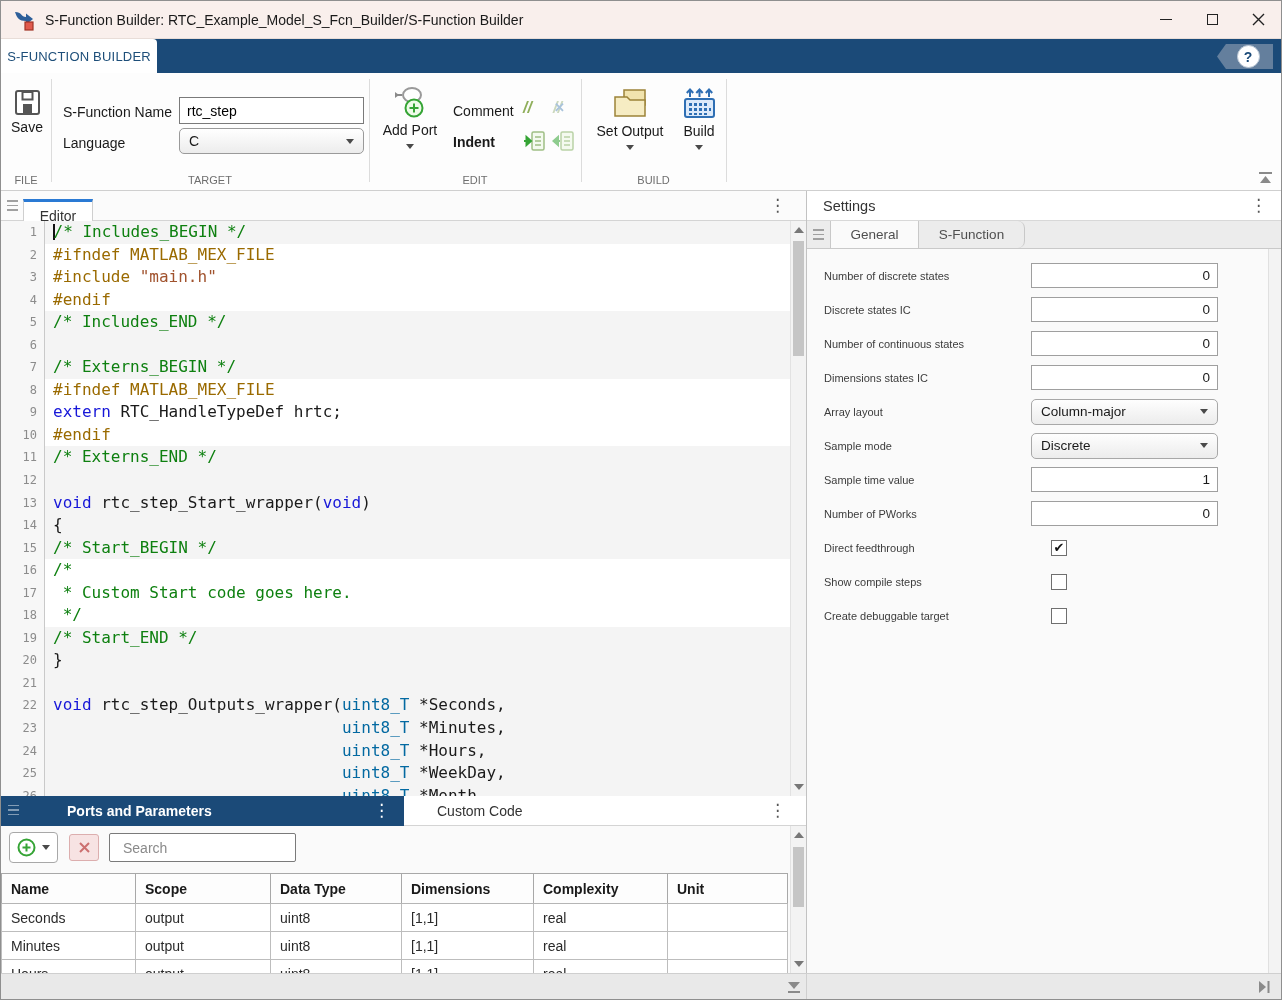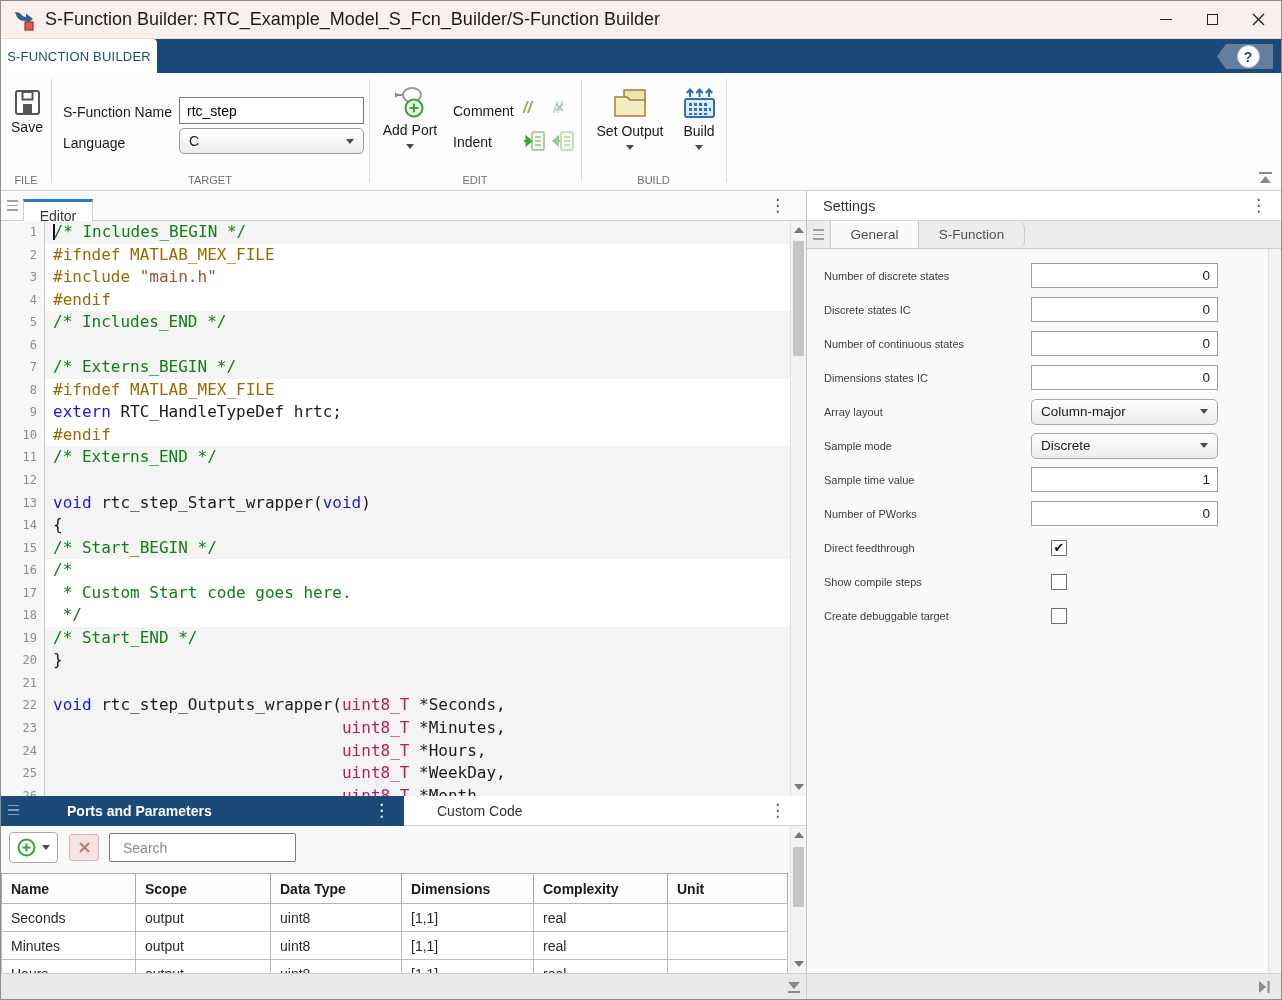--- a/index.html
+++ b/index.html
@@ -5,21 +5,21 @@
   * { margin:0; padding:0; box-sizing:border-box; }
   body { background:#cfcfcf; font-family:"Liberation Sans", sans-serif; }
   .window { position:relative; width:1282px; height:1000px; background:#fff;
             border:1px solid #8f8f8f; overflow:hidden; }
 
   
   .titlebar { position:absolute; left:0; top:0; right:0; height:38px;
               background:#f9efec; display:flex; align-items:center; padding-left:12px;
               border-bottom:1px solid #e8ddd8; }
   .app-icon { width:22px; height:22px; margin-right:10px; flex:0 0 auto; }
-  .title-text { font-size:18px; color:#1a1a1a; }
+  .title-text { font-size:14px; color:#1a1a1a; }
   .win-controls { margin-left:auto; display:flex; height:100%; }
   .win-btn { width:46px; height:100%; display:flex; align-items:center; justify-content:center; cursor:default; }
   .glyph-min { width:12px; height:1.4px; background:#222; }
   .glyph-max { width:11px; height:11px; border:1.4px solid #222; }
 
   
   .tabstrip { position:absolute; left:0; top:38px; right:0; height:50px; background:#1b4a78; }
   .ribbon-tab { position:absolute; left:0; top:0; width:156px; height:34px; background:#fff;
                 color:#1d4e79; font-size:13px; letter-spacing:.2px; display:flex;
                 align-items:center; justify-content:center; border-top-right-radius:4px; }
@@ -67,21 +67,21 @@
   .kebab { font-size:17px; color:#555; line-height:1; font-family:"DejaVu Sans",sans-serif; }
   .code-wrap { position:absolute; left:0; top:30px; right:16px; bottom:0; overflow:hidden; background:#fff; }
   .code-row { display:flex; height:22.55px; }
   .gutter { flex:0 0 44px; text-align:right; padding-right:7px; color:#8c8c8c;
             font:12px/22.55px "DejaVu Sans Mono",monospace; background:#f7f7f7;
             border-right:1px solid #c9c9c9; }
   .code-text { flex:1; white-space:pre; font:16px/22.55px "DejaVu Sans Mono",monospace; padding-left:8px; }
   .row-prot .code-text { background:#f4f4f4; }
   .row-edit .code-text { background:#ffffff; }
   .tok-cm { color:#0e8010; } .tok-pp { color:#9a6a00; } .tok-kw { color:#1717d8; }
-  .tok-ty { color:#be185d; } .tok-pl { color:#1a1a1a; } .tok-st { color:#a0522d; }
+  .tok-ty { color:#0369a1; } .tok-pl { color:#1a1a1a; } .tok-st { color:#a0522d; }
   .caret { display:inline-block; width:1.5px; height:16px; background:#111; vertical-align:-3px; margin-right:-1px; }
 
   .vscroll { position:absolute; right:0; top:30px; bottom:0; width:16px; background:#f3f3f3;
              border-left:1px solid #e2e2e2; }
   .sb-up, .sb-down { position:absolute; left:3px; width:0; height:0;
              border-left:5px solid transparent; border-right:5px solid transparent; }
   .sb-up { top:6px; border-bottom:6px solid #777; }
   .sb-down { bottom:6px; border-top:6px solid #777; }
   .sb-thumb { position:absolute; left:2px; right:2px; background:#c5c5c5; }
 
@@ -215,21 +215,21 @@
         <ellipse cx="21" cy="9" rx="9" ry="7" fill="#fff" stroke="#9a9a9a" stroke-width="2"></ellipse>
         <circle cx="23" cy="22" r="8.5" fill="#eefbe8" stroke="#35a435" stroke-width="2"></circle>
         <path d="M23 17.5 v9 M18.5 22 h9" stroke="#35a435" stroke-width="2"></path>
       </svg>
       <span class="rb-label">Add Port</span>
       <span class="dd-caret" style="margin-top:6px;"></span>
     </div>
     <span class="fld-label" style="left:452px; top:102px; top:30px;">Comment</span>
     <span class="slash-icon" style="position:absolute; left:522px; top:26px;">//</span>
     <span class="slash-dis" style="position:absolute; left:552px; top:26px;">//<span class="xov">✕</span></span>
-    <span class="fld-label" style="left:452px; top:61px;">Indent</span>
+    <span class="fld-label" style="left:452px; top:61px;font-weight:bold;">Indent</span>
     <svg width="22" height="22" style="position:absolute; left:522px; top:57px;" viewBox="0 0 22 22">
       <rect x="9" y="2" width="12" height="18" rx="1.5" fill="#f4faef" stroke="#9fbf85" stroke-width="1.5"></rect>
       <path d="M12 7 h6 M12 11 h6 M12 15 h6" stroke="#9fbf85" stroke-width="1.5"></path>
       <path d="M1 11 h5 M3.5 7 l4.5 4 -4.5 4 z" stroke="#35a435" stroke-width="2" fill="#35a435"></path>
     </svg>
     <svg width="22" height="22" style="position:absolute; left:551px; top:57px;" viewBox="0 0 22 22">
       <rect x="9" y="2" width="12" height="18" rx="1.5" fill="#f4faef" stroke="#b9d2a6" stroke-width="1.5"></rect>
       <path d="M12 7 h6 M12 11 h6 M12 15 h6" stroke="#b9d2a6" stroke-width="1.5"></path>
       <path d="M8 11 h-5 M6 7 l-4.5 4 4.5 4 z" stroke="#8fcc8f" stroke-width="2" fill="#8fcc8f"></path>
     </svg>

